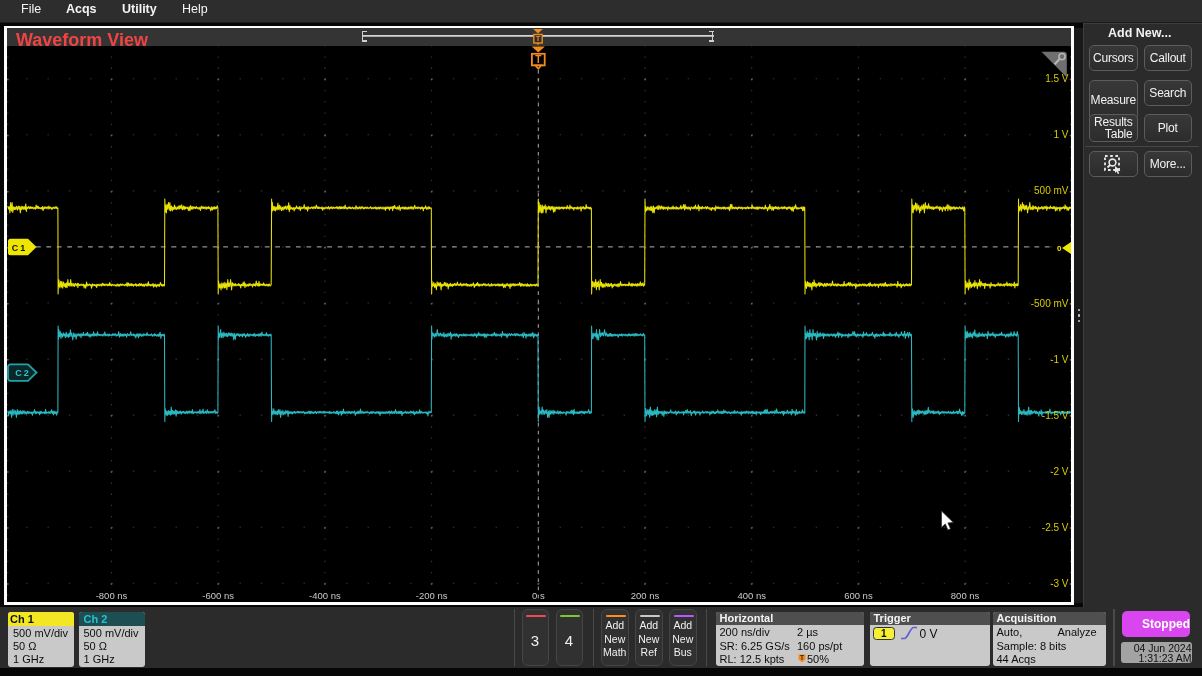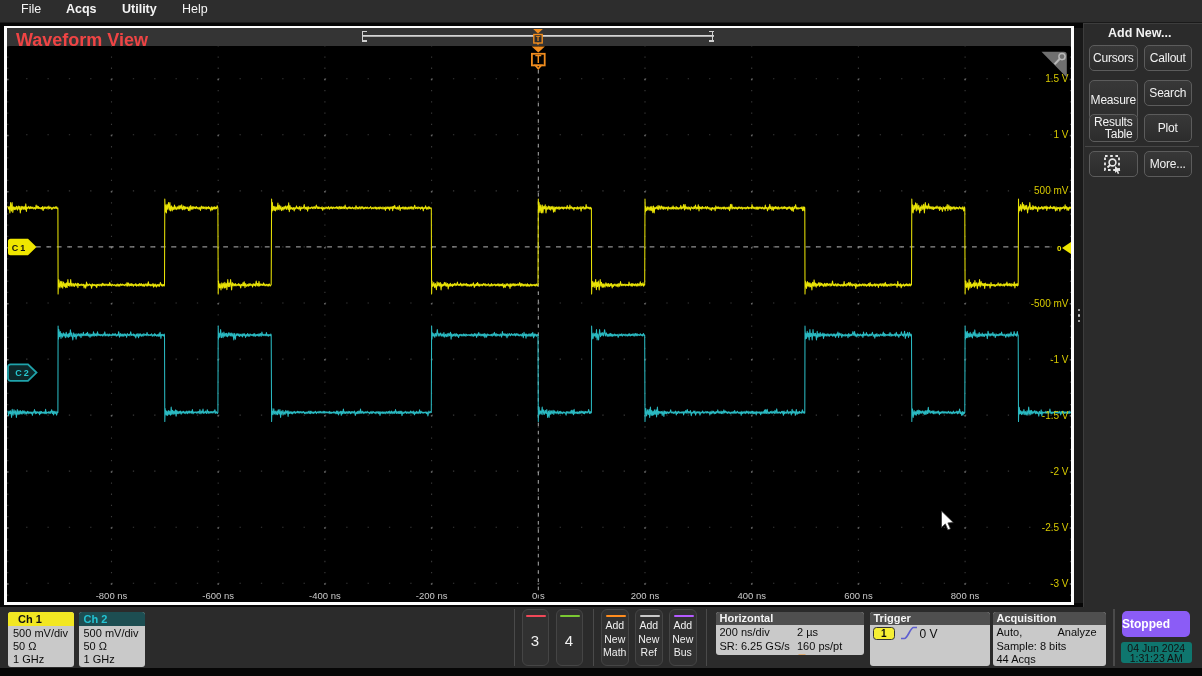--- a/index.html
+++ b/index.html
@@ -126,21 +126,21 @@
 <rect x="524.9" y="7.8" width="12.8" height="11.6" fill="#000" stroke="#f08c1e" stroke-width="1.8"></rect>
 <path d="M528.3,19.4 h6 l-3,3.4 z" fill="#000" stroke="#f08c1e" stroke-width="1.6"></path>
 <text x="531.3" y="17.2" text-anchor="middle" font-size="10" font-weight="bold" fill="#f08c1e">T</text>
 
 <path d="M934.5,465 l0,16.5 l3.8,-3.6 l2.6,6 l2.6,-1.1 l-2.6,-5.9 l5.4,-0.4 z" fill="#fff" stroke="#333" stroke-width="0.8"></path>
 </svg>
   </div>
 <div style="position:absolute;left:0;top:607px;width:1202px;height:61px;background:#2b2b2b"></div>
 <div style="position:absolute;left:0;top:668px;width:1202px;height:8px;background:#060606"></div>
 <div class="badge" style="left:8px;top:611.5px;width:66px;height:55px">
-<div style="background:#f2e722;color:#111;font-weight:bold;font-size:11px;height:14px;line-height:14px;padding-left:10px">Ch 1</div>
+<div style="background:#f2e722;color:#111;font-weight:bold;font-size:11px;height:14px;line-height:14px;padding-left:2px">Ch 1</div>
 <div style="padding:1px 0 0 5px;line-height:13.4px">500 mV/div<br>50 Ω<br>1 GHz</div>
   </div>
 <div class="badge" style="left:78.5px;top:611.5px;width:66px;height:55px">
 <div style="background:#1d4e52;color:#23c4d4;font-weight:bold;font-size:11px;height:14px;line-height:14px;padding-left:5px">Ch 2</div>
 <div style="padding:1px 0 0 5px;line-height:13.4px">500 mV/div<br>50 Ω<br>1 GHz</div>
   </div>
 <div style="position:absolute;left:513.5px;top:609px;width:1.5px;height:57px;background:#4a4a4a"></div>
 <div style="position:absolute;left:592.5px;top:609px;width:1.5px;height:57px;background:#4a4a4a"></div>
 <div style="position:absolute;left:705.5px;top:609px;width:1.5px;height:57px;background:#4a4a4a"></div>
 <div style="position:absolute;left:1113px;top:609px;width:1.5px;height:57px;background:#4a4a4a"></div>
@@ -157,21 +157,21 @@
 <div style="position:absolute;width:100%;top:9.5px;text-align:center;font-size:10.5px;line-height:13.5px">Add<br>New<br>Math</div>
   </div>
 <div class="chbtn" style="left:635px;top:608.5px;width:27.5px;height:57px">
 <div style="position:absolute;left:3.5px;top:5px;width:20.5px;height:2.2px;background:#c8c8c8;border-radius:1px"></div>
 <div style="position:absolute;width:100%;top:9.5px;text-align:center;font-size:10.5px;line-height:13.5px">Add<br>New<br>Ref</div>
   </div>
 <div class="chbtn" style="left:669px;top:608.5px;width:27.5px;height:57px">
 <div style="position:absolute;left:3.5px;top:5px;width:20.5px;height:2.2px;background:#b45aff;border-radius:1px"></div>
 <div style="position:absolute;width:100%;top:9.5px;text-align:center;font-size:10.5px;line-height:13.5px">Add<br>New<br>Bus</div>
   </div>
-<div class="badge" style="left:715.5px;top:612px;width:148.5px;height:43px">
+<div class="badge" style="left:715.5px;top:612px;width:148.5px;height:54px">
 <div class="bhead">Horizontal</div>
 <div style="position:absolute;left:4px;top:14px;line-height:13.5px">200 ns/div<br>SR: 6.25 GS/s<br>RL: 12.5 kpts</div>
 <div style="position:absolute;left:81.5px;top:14px;line-height:13.5px">2 µs<br>160 ps/pt</div>
 <div style="position:absolute;left:91.5px;top:41px;line-height:13.5px">50%</div>
 <svg width="8" height="9" viewBox="0 0 8 9" style="position:absolute;left:82px;top:42px">
       <path d="M0.5,0.5 h7 v5 l-3.5,3 l-3.5,-3 z" fill="#f08c1e"></path>
       <text x="4" y="6.2" text-anchor="middle" font-size="6.5" font-weight="bold" fill="#222" font-family="Liberation Sans">T</text>
     </svg>
 </div>
 <div class="badge" style="left:869.5px;top:612px;width:120px;height:53.5px">
@@ -180,13 +180,13 @@
 <svg width="18" height="14" viewBox="0 0 18 14" style="position:absolute;left:30px;top:14px">
       <path d="M1,12.5 h3.5 c3,0 6,-11 9,-11 h3.5" fill="none" stroke="#5f5fd0" stroke-width="1.7"></path>
     </svg>
 <div style="position:absolute;left:50px;top:15px;font-size:12px">0 V</div>
 </div>
 <div class="badge" style="left:992.5px;top:612px;width:113.5px;height:53.5px">
 <div class="bhead">Acquisition</div>
 <div style="position:absolute;left:4px;top:14px;line-height:13.5px">Auto,<br>Sample: 8 bits<br>44 Acqs</div>
 <div style="position:absolute;left:65px;top:14px">Analyze</div>
 </div>
-<div style="position:absolute;left:1122px;top:610.5px;width:68px;height:26px;background:#8b5cf6;border-radius:5px;color:#fff;font-weight:bold;font-size:12px;text-align:left;line-height:26px">Stopped</div>
-<div style="position:absolute;left:1121px;top:641.5px;width:70.5px;height:21px;background:#0f766e;border-radius:3px;color:#111;font-size:10.5px;text-align:center;line-height:10.5px;padding-top:1px">04 Jun 2024<br>1:31:23 AM</div>
+<div style="position:absolute;left:1122px;top:610.5px;width:68px;height:26px;background:#d946ef;border-radius:5px;color:#fff;font-weight:bold;font-size:12px;text-align:right;line-height:26px">Stopped</div>
+<div style="position:absolute;left:1121px;top:641.5px;width:70.5px;height:21px;background:#a3a3a3;border-radius:3px;color:#111;font-size:10.5px;text-align:right;line-height:10.5px;padding-top:1px">04 Jun 2024<br>1:31:23 AM</div>
 </body></html>

